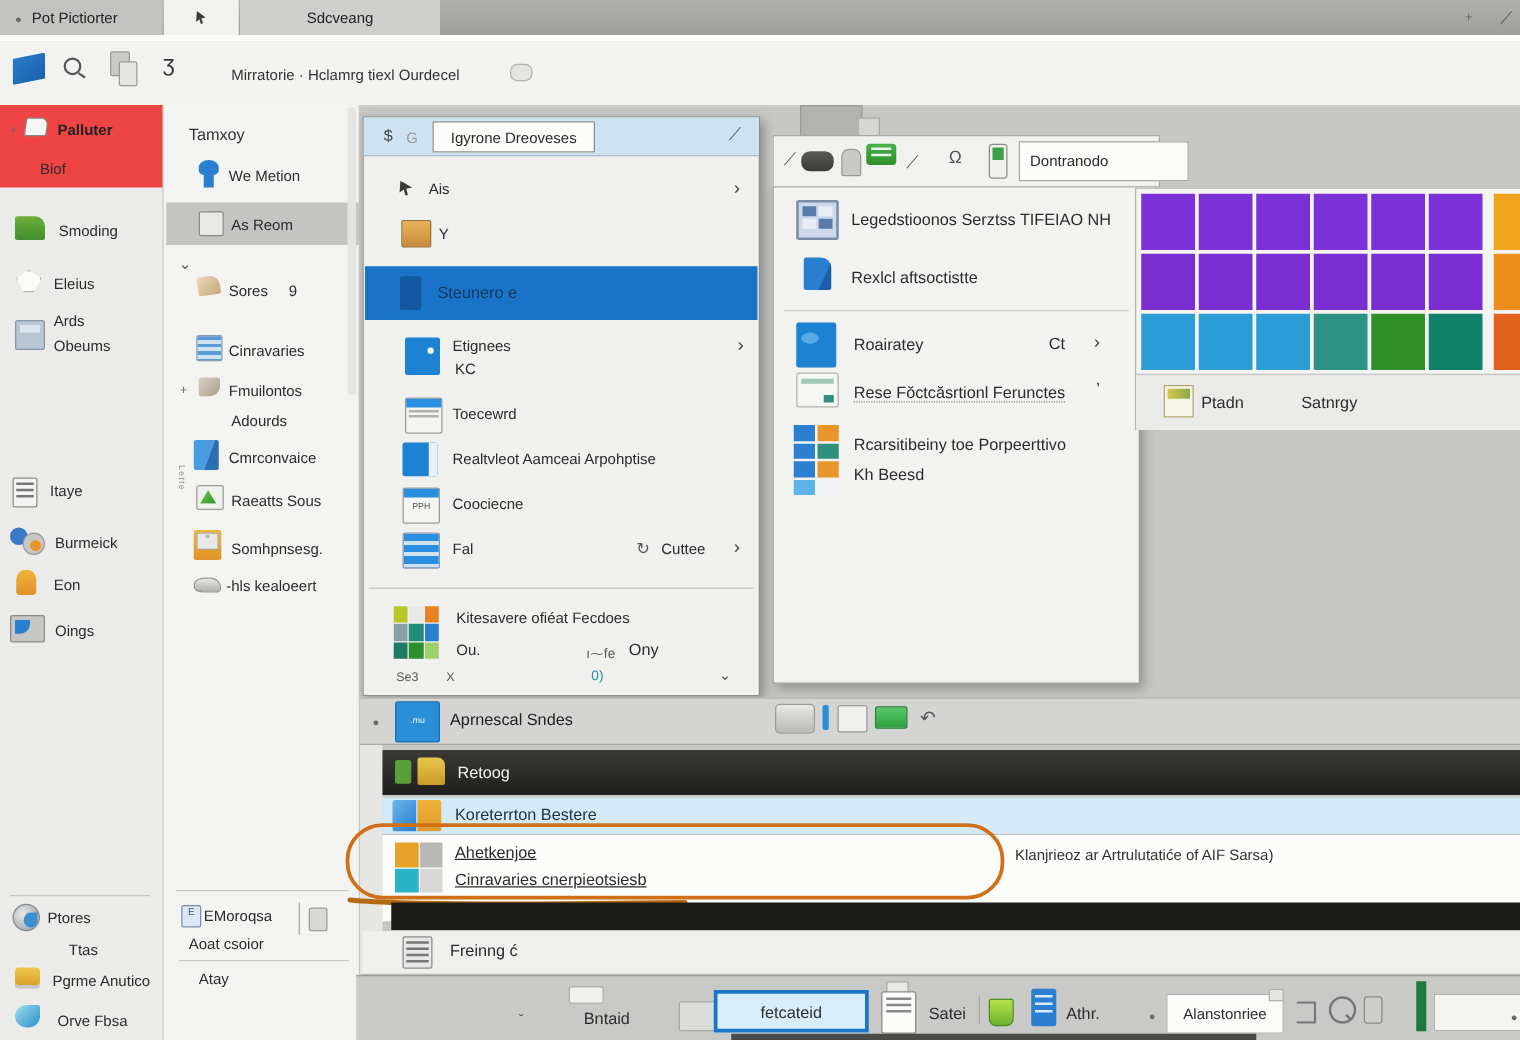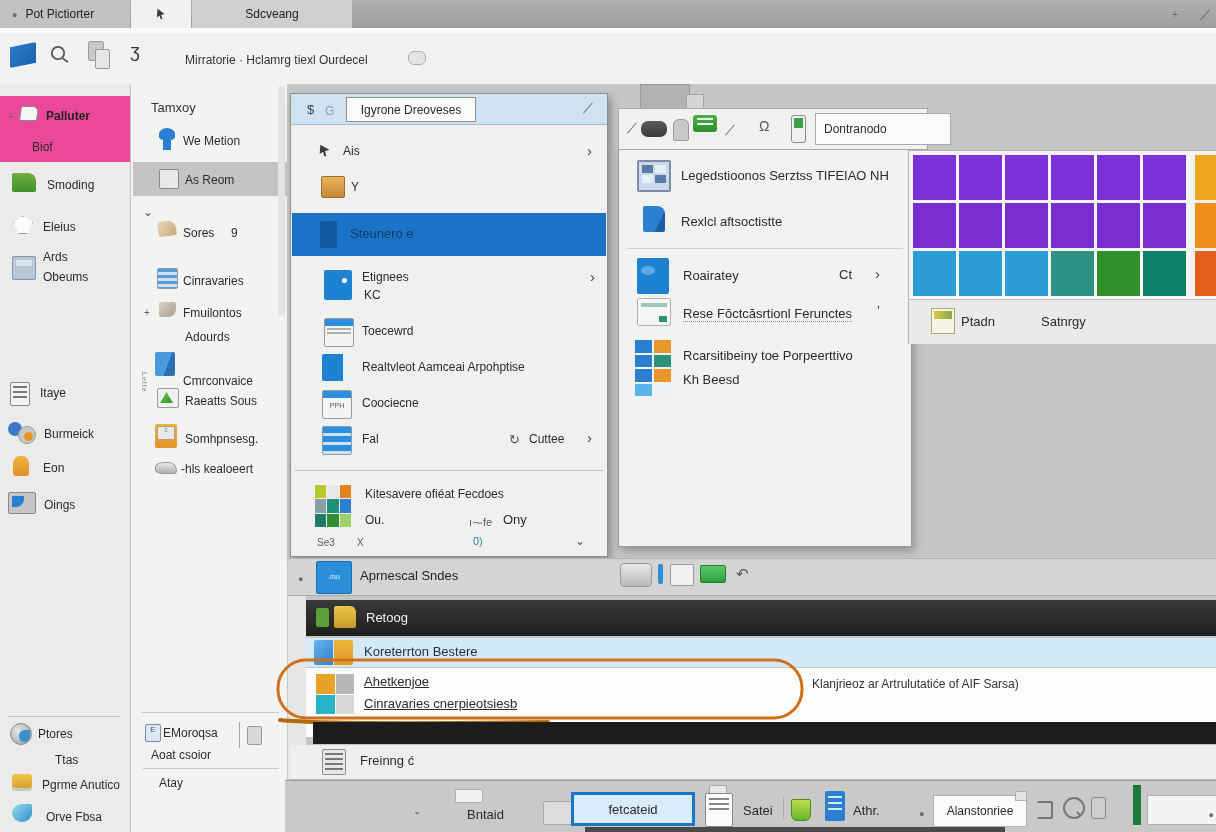--- a/index.html
+++ b/index.html
@@ -87,21 +87,21 @@
     <div class="abs" style="left:88px;top:8px;width:22px;height:28px;">
       <div class="abs ibox" style="left:0;top:0;width:14px;height:18px;background:#c9c9c7;border:1px solid #9a9a98;"></div>
       <div class="abs ibox" style="left:7px;top:8px;width:13px;height:18px;background:#e6e6e4;border:1px solid #9a9a98;"></div>
     </div>
     <span class="abs squiggle" style="left:130px;top:8px;"></span>
     <span class="abs txt t12" style="left:185px;top:20px;color:#333;">Mirratorie · Hclamrg tiexl Ourdecel</span>
     <div class="abs ibox" style="left:408px;top:18px;width:16px;height:12px;background:#e4e4e2;border:1px solid #b0b0ae;border-radius:6px;"></div>
   </div>
 
   <div class="abs sidebar">
-    <div class="abs" style="left:0;top:0;width:130px;height:66px;background:#ec4899;margin-top:12px;">
+    <div class="abs" style="left:0;top:0;width:130px;height:66px;background:#ef4444;">
       <span class="abs plusmark" style="left:8px;top:10px;"></span>
       <div class="abs" style="left:20px;top:10px;width:16px;height:13px;background:#f6f6f4;border:1px solid #8a8a88;border-radius:2px 6px 2px 2px;transform:skewX(-8deg);"></div>
       <span class="abs txt t12" style="left:46px;top:13px;font-weight:bold;color:#222;">Palluter</span>
       <span class="abs txt t12" style="left:32px;top:44px;">Biof</span>
     </div>
 
     <div class="abs" style="left:0;top:88px;width:130px;height:26px;">
       <div class="abs ibox" style="left:12px;top:1px;width:24px;height:19px;background:linear-gradient(#6fae3a,#3f8f2c);border-radius:2px 8px 2px 2px;"></div>
       <span class="abs txt t12" style="left:47px;top:6px;">Smoding</span>
     </div>
@@ -189,21 +189,21 @@
     <div class="abs" style="left:0;top:216px;width:156px;height:26px;">
       <span class="abs plusmark" style="left:13px;top:2px;"></span>
       <div class="abs ibox" style="left:28px;top:2px;width:17px;height:15px;background:linear-gradient(135deg,#d8d0c0,#a8a090);border-radius:2px 2px 8px 2px;"></div>
       <span class="abs txt t12" style="left:52px;top:6px;">Fmuilontos</span>
     </div>
     <div class="abs" style="left:0;top:244px;width:156px;height:22px;">
       <span class="abs txt t12" style="left:54px;top:2px;">Adourds</span>
     </div>
     <div class="abs" style="left:0;top:266px;width:156px;height:30px;">
       <div class="abs ibox" style="left:24px;top:2px;width:20px;height:24px;background:linear-gradient(110deg,#4a9ae0 60%,#2a6fb0 60%);border-radius:2px;"></div>
-      <span class="abs txt t12" style="left:52px;top:9px;margin-top:15px;">Cmrconvaice</span>
+      <span class="abs txt t12" style="left:52px;top:9px;">Cmrconvaice</span>
     </div>
     <span class="abs vert" style="left:10px;top:288px;">Lette</span>
     <div class="abs" style="left:0;top:302px;width:156px;height:28px;">
       <div class="abs ibox" style="left:26px;top:2px;width:20px;height:18px;background:#f0f0ee;border:1px solid #9a9a98;">
           <div style="margin:3px 2px 0 2px;width:13px;height:11px;background:linear-gradient(135deg,#7ac84a,#2e8f2a);clip-path:polygon(0 100%,50% 0,100% 100%);"></div>
         </div>
       <span class="abs txt t12" style="left:54px;top:8px;">Raeatts Sous</span>
     </div>
     <div class="abs" style="left:0;top:338px;width:156px;height:30px;">
       <div class="abs ibox" style="left:24px;top:2px;width:22px;height:24px;background:linear-gradient(#f0b43a,#e0922a);border-radius:2px;">

